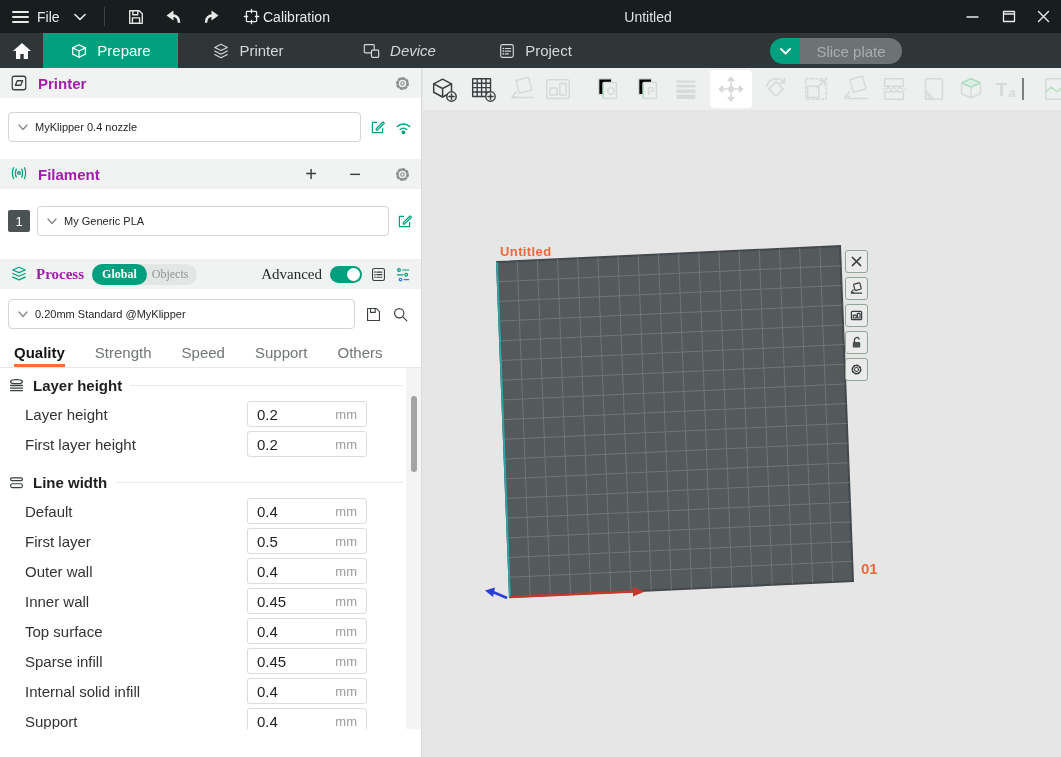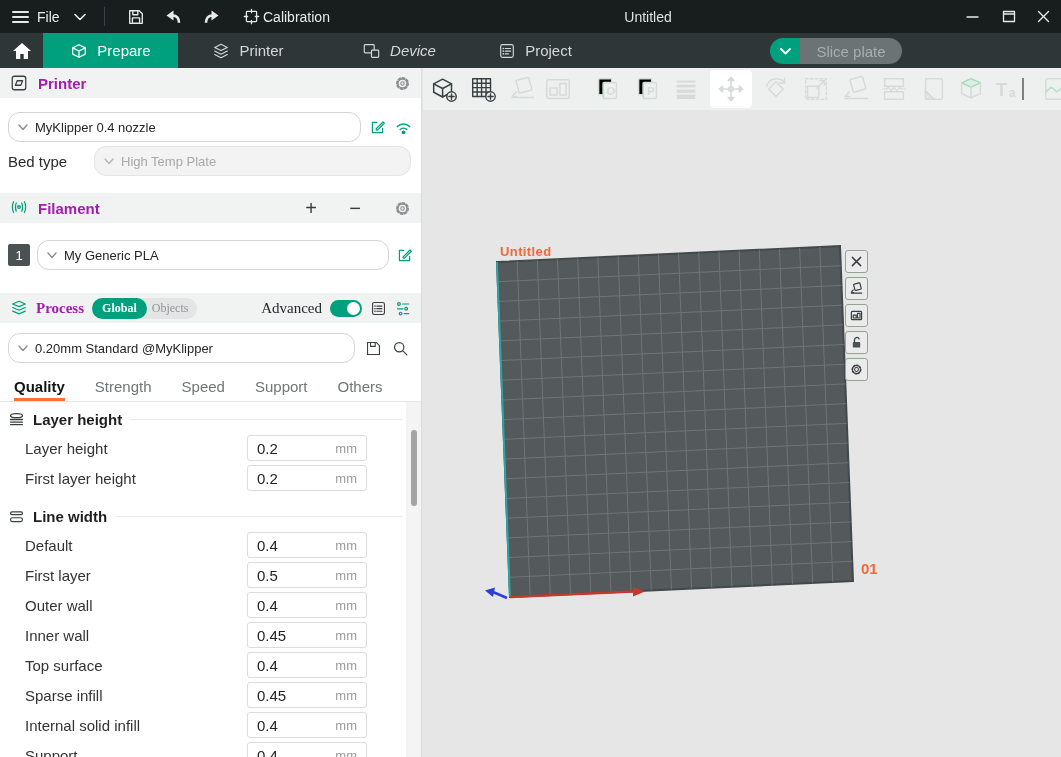--- a/index.html
+++ b/index.html
@@ -29,22 +29,22 @@
   .splitbtn .chev{width:30px;background:#00a07e;border-radius:13px 0 0 13px;display:flex;align-items:center;justify-content:center;}
   .splitbtn .lbl{background:#6b7374;border-radius:0 13px 13px 0;display:flex;align-items:center;justify-content:center;
                  color:#a9aeae;font-size:15px;padding:0 16px;min-width:70px;}
   #btn-slice{left:770px;} #btn-print{left:920px;}
 
   
   #sidebar{left:0;top:68px;width:422px;height:689px;background:#ffffff;border-right:1px solid #d9dcdb;box-sizing:border-box;color:#2b2b2b;}
   .strip{height:30px;background:#f1f2f2;display:flex;align-items:center;padding:0 10px;gap:10px;box-sizing:border-box;}
   .strip .title{font-size:15px;font-weight:bold;color:#a21caf;}
   .spacer{flex:1;}
-  .combo{display:flex;align-items:center;gap:7px;background:#fff;border:1px solid #d4d4d4;border-radius:12px;height:30px;
-         padding:0 9px;font-size:13px;color:#262626;box-sizing:border-box;}
+  .combo{display:flex;align-items:center;gap:7px;background:#fff;border:1px solid #d4d4d4;border-radius:4px;height:30px;
+         padding:0 9px;font-size:11px;color:#262626;box-sizing:border-box;}
   .combo.disabled{background:#f3f3f3;border-color:#e4e4e4;color:#a8a8a8;}
   .iconbtn{display:flex;align-items:center;justify-content:center;cursor:pointer;}
   .row{display:flex;align-items:center;}
   .pm{font-size:20px;color:#3c3c3c;width:22px;text-align:center;line-height:20px;}
   .slot-badge{width:22px;height:22px;background:#4b5254;color:#fff;font-size:13px;display:flex;align-items:center;justify-content:center;border-radius:2px;}
   .pill{display:flex;height:21px;border-radius:11px;background:#e4e6e6;align-items:center;font-size:12px;}
   .pill .on{background:#00a07e;color:#fff;border-radius:11px;padding:0 10px;height:21px;display:flex;align-items:center;font-weight:bold;}
   .pill .off{color:#8f9596;padding:0 9px 0 5px;}
   .switch{width:32px;height:17px;border-radius:9px;background:#00a07e;position:relative;}
   .switch .knob{position:absolute;right:2px;top:2px;width:13px;height:13px;border-radius:50%;background:#fff;}
@@ -211,29 +211,20 @@
           <path d="M8.5 11.5 L16.5 3.5 L18 5 L10 13 H8.5 Z"></path>
         </svg>
     </span>
     <span class="iconbtn">
       <svg class="ic st-t" width="19" height="16" viewBox="0 0 20 17" stroke-width="1.6">
         <path d="M3.5 8 a9 9 0 0 1 13 0"></path>
           <path d="M6.5 11.2 a5 5 0 0 1 7 0"></path>
           <circle cx="10" cy="14.2" r="1.3" fill="#00a07e"></circle>
         </svg>
     </span>
-  </div>
-  <div class="row" style="margin:4px 8px 0 8px;">
-    <span style="font-size:15px;width:86px;">Bed type</span>
-    <div class="combo disabled" style="flex:1;margin-right:2px;">
-      <svg class="ic" width="10" height="7" viewBox="0 0 10 7" stroke="#b5b5b5" stroke-width="1.4">
-          <path d="M1 1 L5 5.5 L9 1"></path>
-        </svg>
-      <span>High Temp Plate</span>
-    </div>
   </div>
 
   <div class="strip" style="margin-top:17px">
     <svg class="ic st-t" width="18" height="18" viewBox="0 0 20 20" stroke-width="1.4">
       <path d="M4 3 C2.2 6 2.2 12 4 15"></path>
         <path d="M16 3 C17.8 6 17.8 12 16 15"></path>
       <path d="M7 4.5 C5.8 7 5.8 11.5 7 13.5"></path>
         <path d="M13 4.5 C14.2 7 14.2 11.5 13 13.5"></path>
         <circle cx="10" cy="9" r="1.5"></circle>
       </svg>

